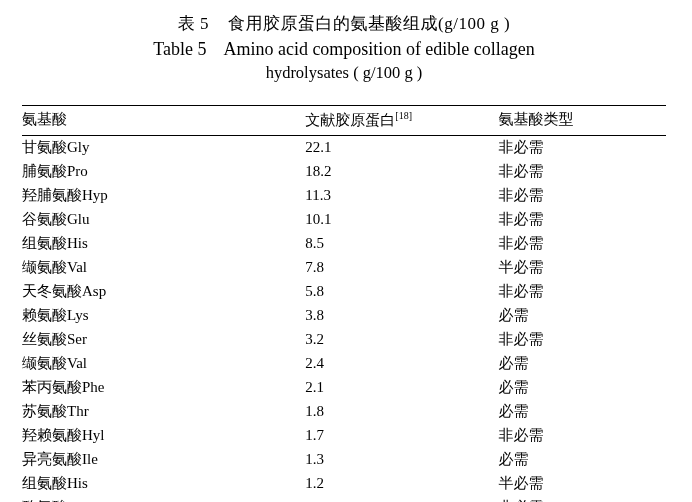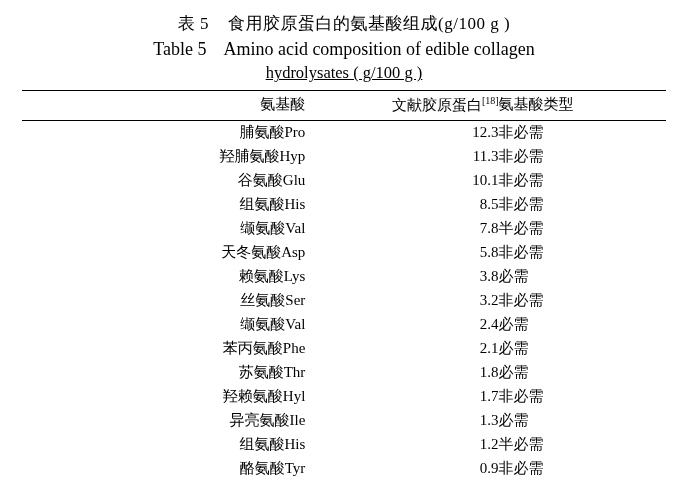--- a/index.html
+++ b/index.html
@@ -33,23 +33,22 @@
   }
   .caption-en {
     font-size: 18px;
     line-height: 1.35;
     margin-bottom: 1px;
     white-space: pre;
   }
   .caption-en-2 {
     font-size: 16.5px;
     line-height: 1.35;
-    margin-bottom: 5px;
+    margin-bottom: 20px;
     white-space: pre;
-    text-decoration: underline;
   }
   table.amino {
     width: 100%;
     border-collapse: collapse;
     font-size: 15px;
   }
   table.amino thead th {
     font-weight: normal;
     padding: 4px 0 5px 0;
     font-size: 15px;
@@ -59,25 +58,25 @@
   }
   .rule-mid {
     border-bottom: 0.9px solid #000;
   }
   table.amino td {
     padding: 2.5px 0;
     font-size: 15px;
   }
   .col-name {
     width: 44%;
-    text-align: right;
+    text-align: left;
   }
   .col-value {
     width: 30%;
-    text-align: right;
+    text-align: left;
   }
   .col-type {
     width: 26%;
     text-align: left;
   }
   .sup {
     font-size: 10px;
     vertical-align: super;
   }
 </style>
@@ -94,23 +93,28 @@
 
   <table class="amino">
     <thead>
       <tr class="rule-top rule-mid">
         <th class="col-name">氨基酸</th>
         <th class="col-value"><span>文献胶原蛋白</span><span class="sup">[18]</span></th>
         <th class="col-type">氨基酸类型</th>
       </tr>
     </thead>
     <tbody id="table-body">
+    <tr>
+          <td class="col-name">甘氨酸Gly</td>
+          <td class="col-value">22.1</td>
+          <td class="col-type">非必需</td>
+        </tr>
         <tr>
           <td class="col-name">脯氨酸Pro</td>
-          <td class="col-value">12.3</td>
+          <td class="col-value">18.2</td>
           <td class="col-type">非必需</td>
         </tr>
         <tr>
           <td class="col-name">羟脯氨酸Hyp</td>
           <td class="col-value">11.3</td>
           <td class="col-type">非必需</td>
         </tr>
         <tr>
           <td class="col-name">谷氨酸Glu</td>
           <td class="col-value">10.1</td>

